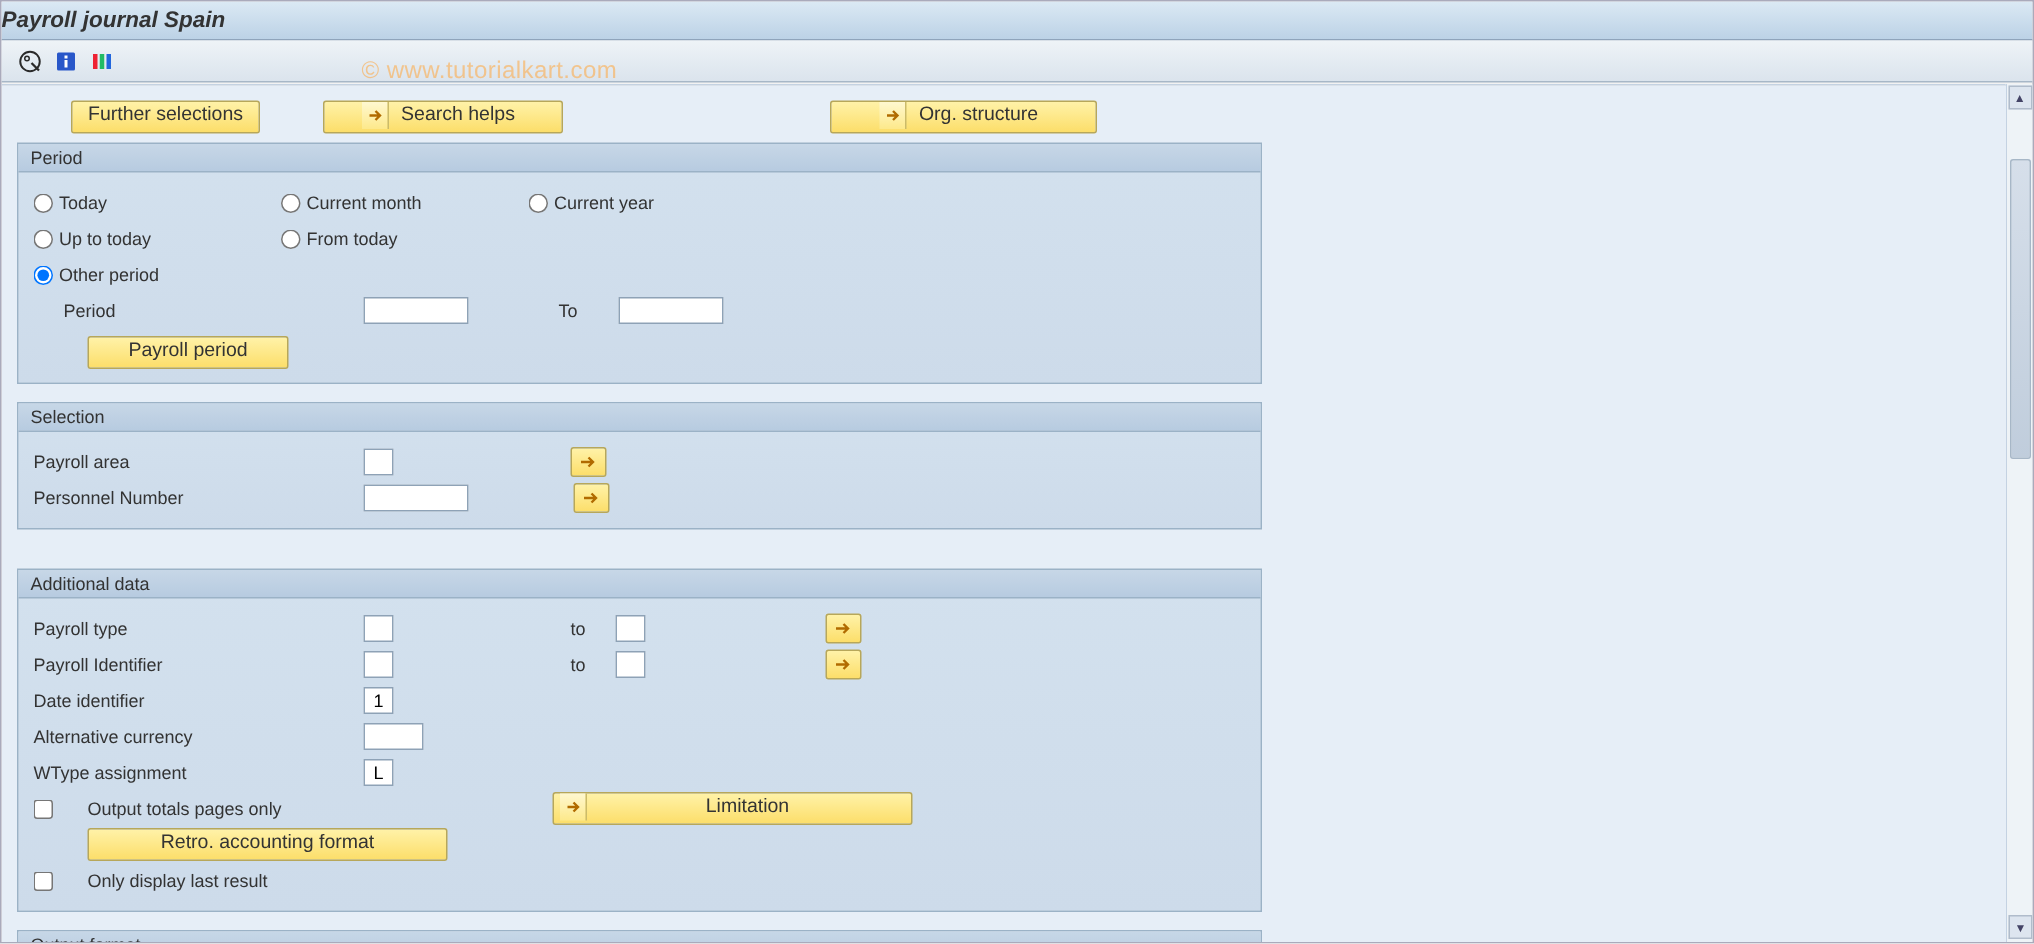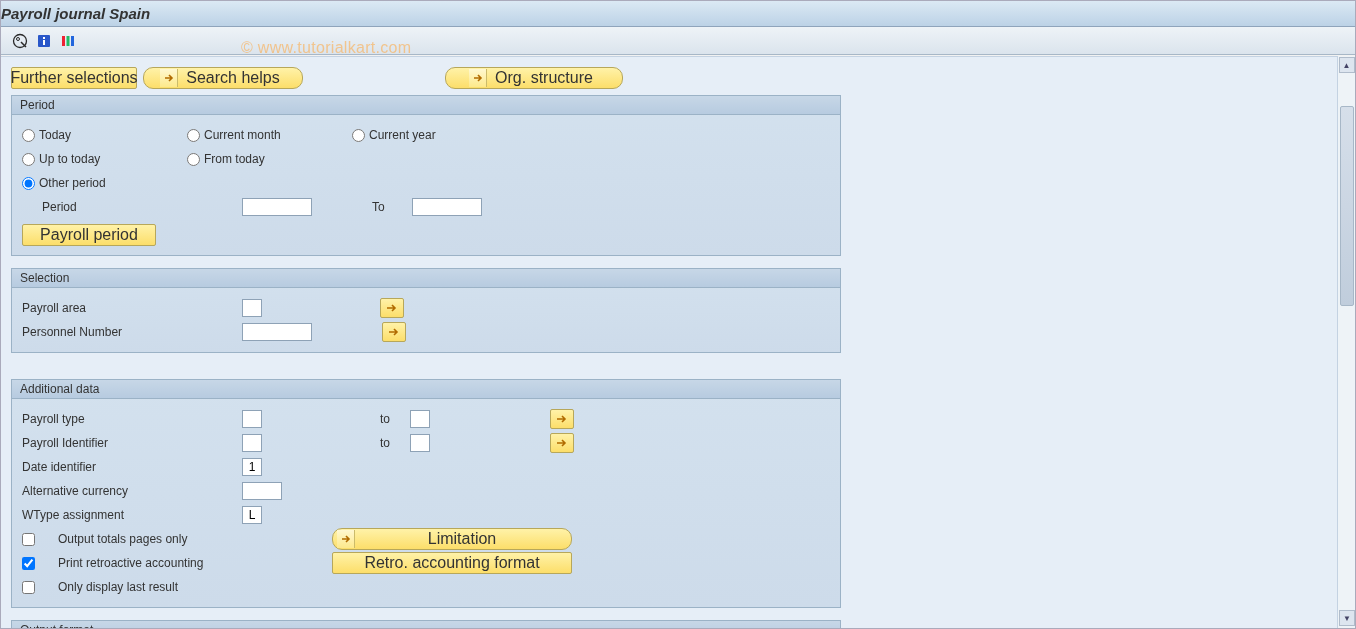--- a/index.html
+++ b/index.html
@@ -80,31 +80,31 @@
     border:1px solid #a7b7c7;
     border-radius:2px;
   }
   
   .yellow-btn {
     background: linear-gradient(#fff2a8, #fcde6a);
     border: 1px solid #b7a75a;
     border-radius: 2px;
     height: 22px;
     display: inline-flex;
-    align-items: center;
+    align-items: flex-start;
     justify-content: center;
     padding: 0 10px;
     cursor: pointer;
     color: #333;
-    font-size: 16px;
+    font-size: 13px;
     white-space: nowrap;
+    margin-left: 36px;
   }
   .yellow-btn.with-arrow {
     padding-left: 4px;
-    border-radius: 10px;
   }
   .yellow-btn .arrow-slot {
     width: 18px; height: 18px;
     background: linear-gradient(#fff8d0,#fde98b);
     border-right: 1px solid #cbbb6a;
     margin-right: 8px;
     display:flex;align-items:center;justify-content:center;
   }
   .yellow-arrow-small {
     background: linear-gradient(#fff2a8, #fcde6a);
@@ -345,24 +345,20 @@
           <div class="yellow-btn with-arrow" style="width:240px">
             <span class="arrow-slot">
               <svg width="10" height="10" viewBox="0 0 10 10">
                   <path d="M1 5h6M5 2l3 3-3 3" stroke="#b16b00" stroke-width="1.6" fill="none"></path>
                 </svg>
             </span>
             <span style="flex:1;text-align:center">Limitation</span>
           </div>
         </div>
         <div class="row">
-          <span class="checkbox" style="width:310px">
-            <input type="checkbox" checked="" style="">
-            <span>Print retroactive accounting</span>
-          </span>
           <div class="yellow-btn" style="width:240px;justify-content:center">
             <span>Retro. accounting format</span>
           </div>
         </div>
         <div class="row">
           <span class="checkbox">
             <input type="checkbox" style="">
             <span>Only display last result</span>
           </span>
         </div>

